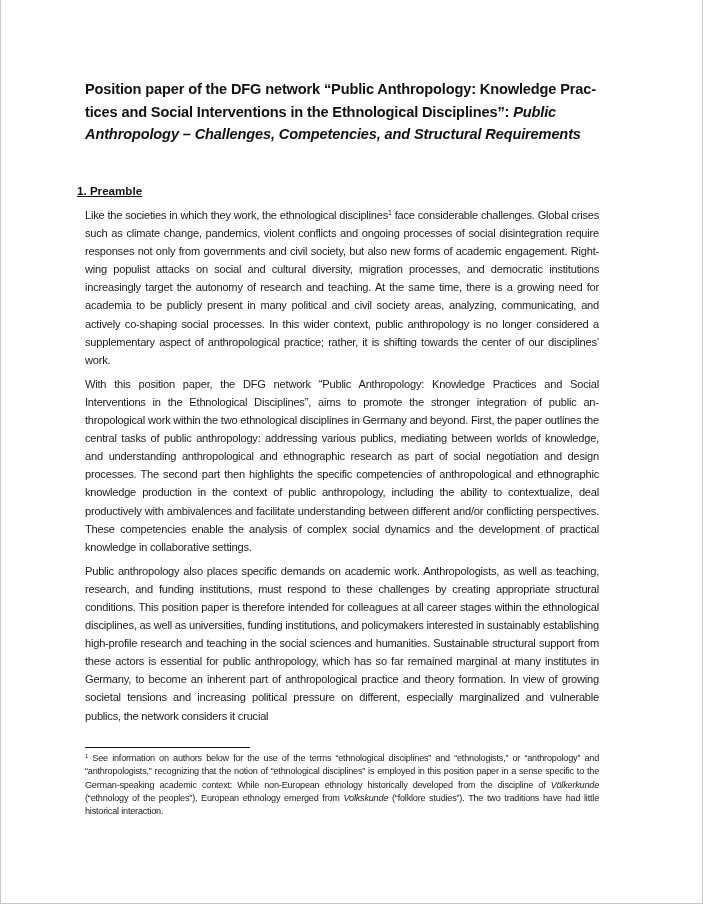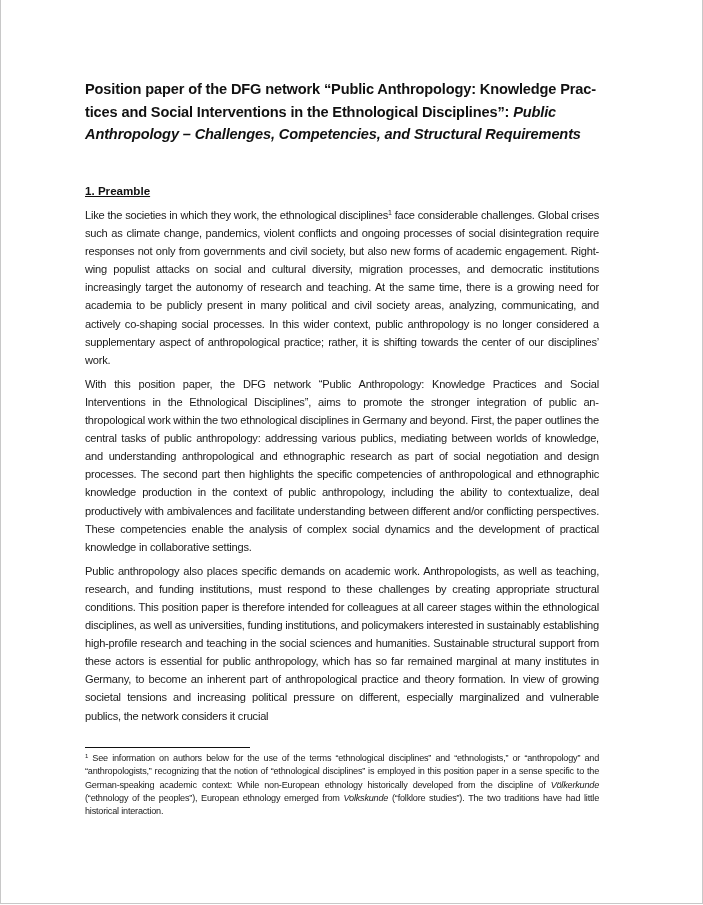--- a/index.html
+++ b/index.html
@@ -35,21 +35,21 @@
       font-size: 14.6px;
       line-height: 22.5px;
       color: #111111;
       letter-spacing: -0.15px;
     }
     .title .ital {
       font-style: italic;
     }
     .section-heading {
       position: absolute;
-      left: 84px;
+      left: 76px;
       top: 183px;
       font-family: "Liberation Sans", sans-serif;
       font-weight: bold;
       font-size: 11.6px;
       line-height: 16px;
       text-decoration: underline;
       color: #111111;
     }
     .para {
       font-family: "Liberation Sans", sans-serif;

